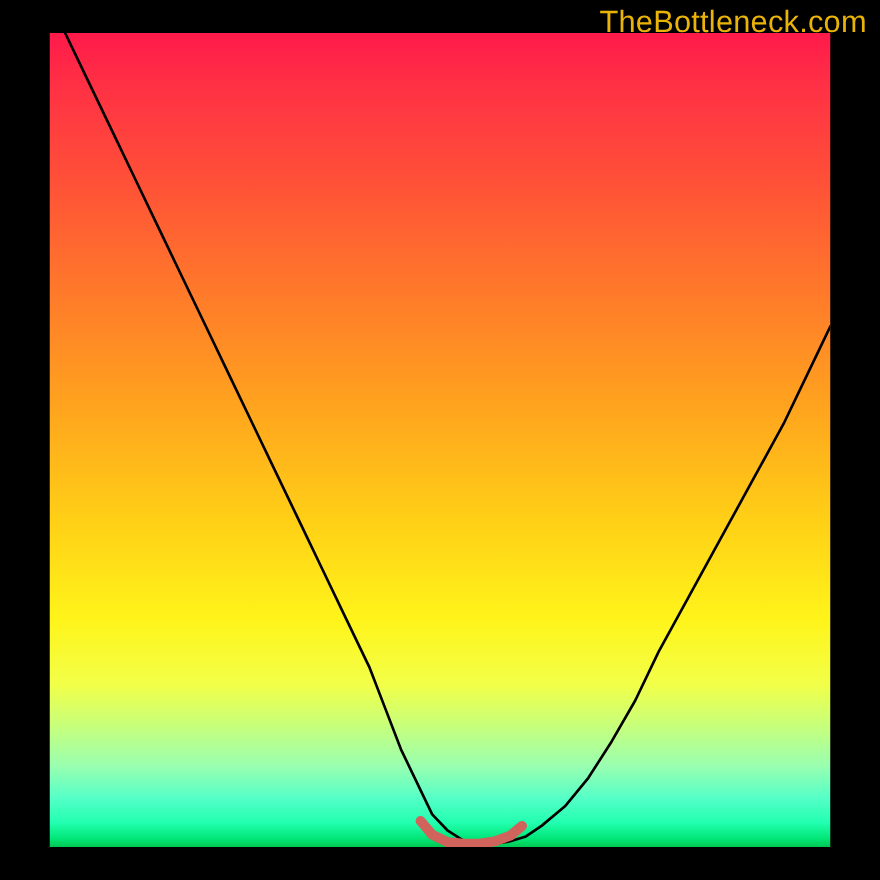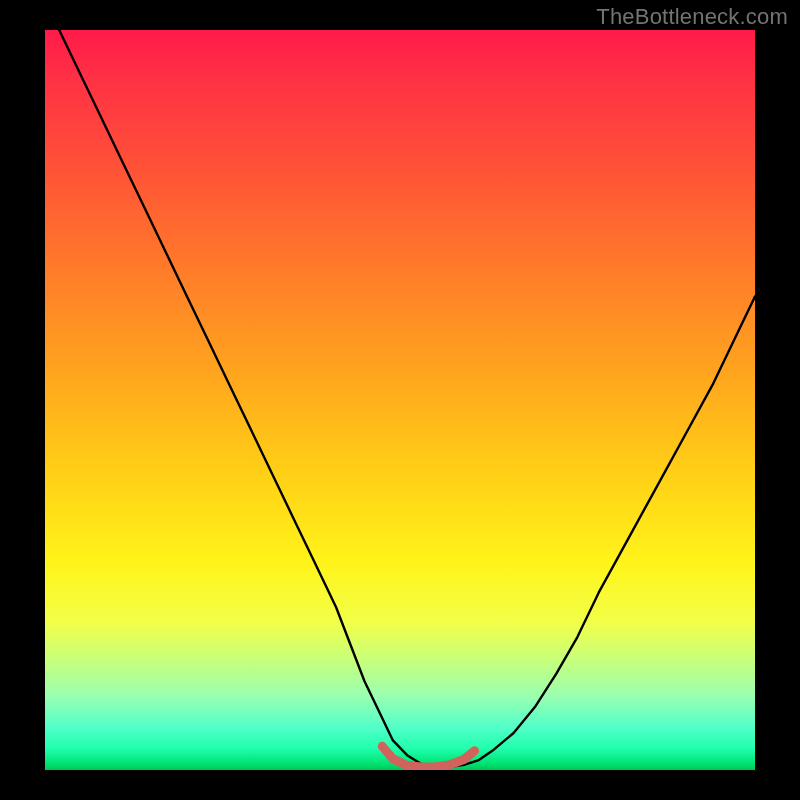--- a/index.html
+++ b/index.html
@@ -13,22 +13,22 @@
   .frame {
     position: relative;
     width: 800px;
     height: 800px;
     background: #000;
   }
   .watermark {
     position: absolute;
     top: 4px;
     right: 12px;
-    color: #737373;
-    font-size: 22px;
+    color: #eab308;
+    font-size: 28px;
     font-weight: 500;
     letter-spacing: 0.2px;
     z-index: 30;
   }
   .plot-area {
     position: absolute;
     left: 45px;
     top: 30px;
     width: 710px;
     height: 740px;

